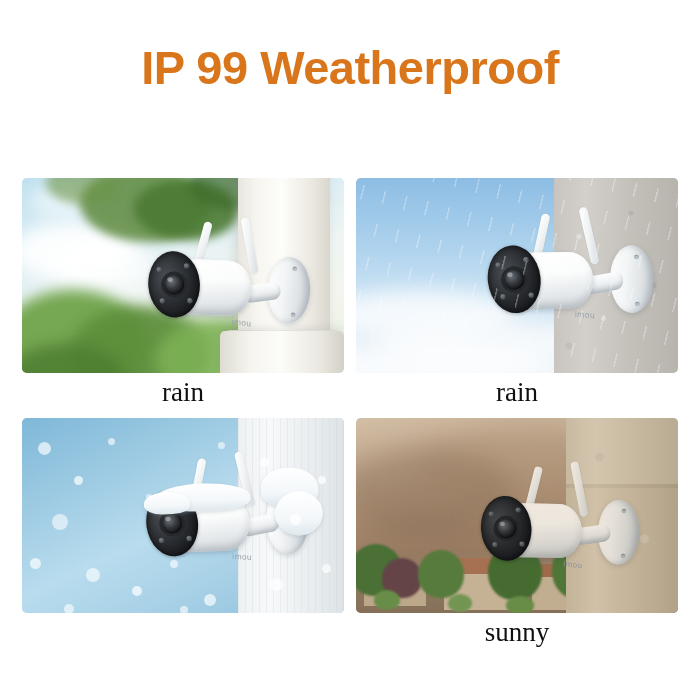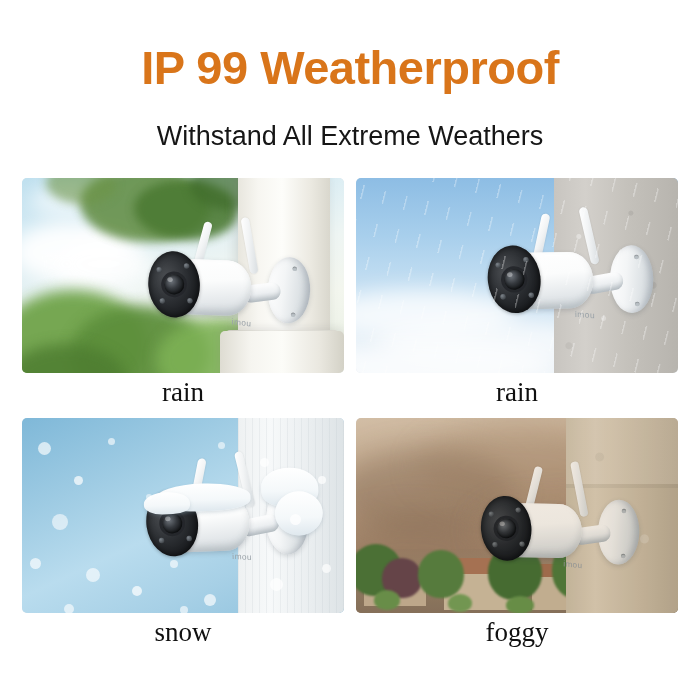--- a/index.html
+++ b/index.html
@@ -387,21 +387,20 @@
     background: rgba(197,170,136,0.26);
     mix-blend-mode: multiply;
   }
 </style>
 </head>
 <body>
 
 <div class="page">
 
   <div class="headline">IP 99 Weatherproof</div>
-  <div class="subhead">Withstand All Extreme Weathers</div>
 
   <div class="grid">
 
     <div class="cell c1">
       <div class="photo">
         <div class="sunny-sky layer"></div>
 
         <div class="s-cloud" style="left:-10px;top:44px;width:120px;height:60px;"></div>
         <div class="s-cloud" style="left:34px;top:60px;width:96px;height:52px;opacity:.85;"></div>
         <div class="s-cloud" style="left:8px;top:6px;width:70px;height:34px;opacity:.6;"></div>
@@ -514,21 +513,20 @@
         <div class="flake" style="left:238px;top:40px;width:9px;height:9px;opacity:.8;"></div>
         <div class="flake" style="left:268px;top:96px;width:11px;height:11px;opacity:.85;"></div>
         <div class="flake" style="left:296px;top:58px;width:8px;height:8px;opacity:.8;"></div>
         <div class="flake" style="left:248px;top:160px;width:13px;height:13px;opacity:.8;"></div>
         <div class="flake" style="left:300px;top:146px;width:9px;height:9px;opacity:.75;"></div>
         <div class="flake" style="left:124px;top:76px;width:6px;height:6px;opacity:.6;"></div>
         <div class="flake" style="left:196px;top:24px;width:7px;height:7px;opacity:.65;"></div>
         <div class="flake" style="left:42px;top:186px;width:10px;height:10px;opacity:.7;"></div>
         <div class="flake" style="left:158px;top:188px;width:8px;height:8px;opacity:.7;"></div>
       </div>
-      <div class="caption">snow</div>
     </div>
 
     <div class="cell c4">
       <div class="photo">
         <div class="fog-sky layer"></div>
 
         <div class="f-dust" style="left:-20px;top:30px;width:180px;height:90px;background:rgba(120,96,76,0.35);"></div>
         <div class="f-dust" style="left:60px;top:8px;width:200px;height:80px;background:rgba(160,132,106,0.3);"></div>
         <div class="f-dust" style="left:-30px;top:96px;width:170px;height:70px;background:rgba(138,112,88,0.35);"></div>
         <div class="f-dust" style="left:120px;top:80px;width:150px;height:66px;background:rgba(150,122,96,0.28);"></div>
@@ -567,17 +565,17 @@
             <div class="cam-ir i1"></div>
             <div class="cam-ir i2"></div>
             <div class="cam-ir i3"></div>
             <div class="cam-ir i4"></div>
             <div class="cam-lens"></div>
           </div>
         </div>
 
         <div class="tint-beige"></div>
       </div>
-      <div class="caption">foggy</div>
+      <div class="caption">sunny</div>
     </div>
 
   </div>
 </div>
 
 </body></html>

